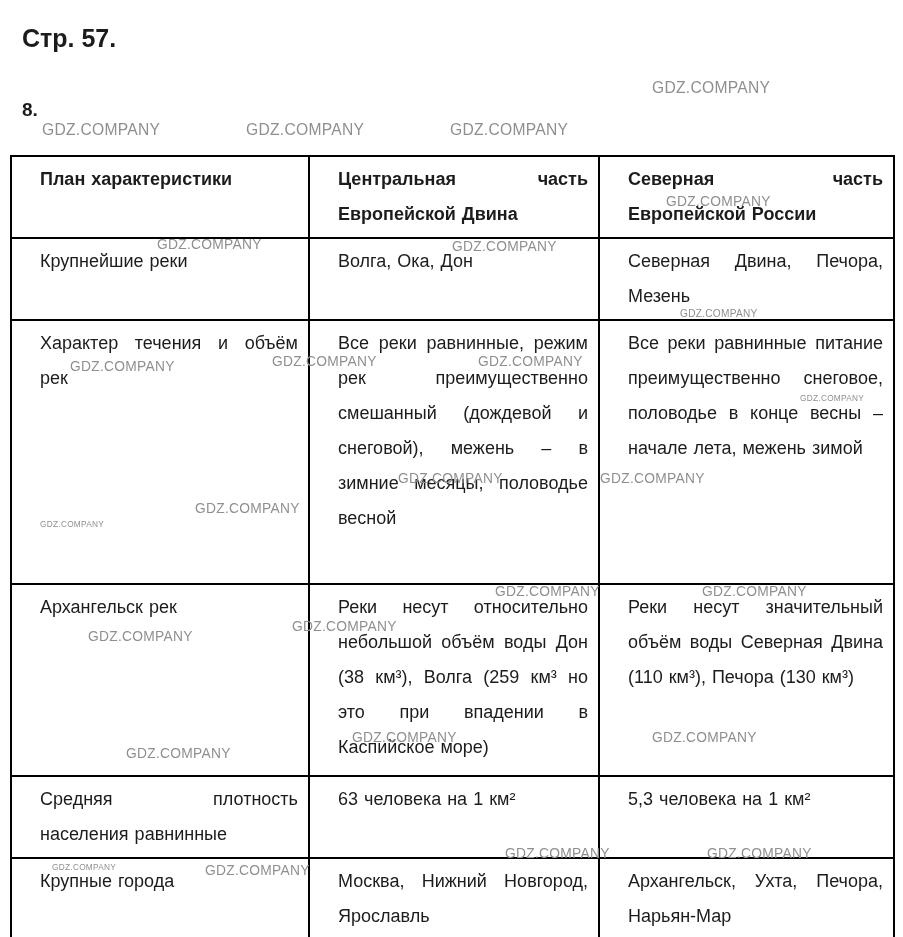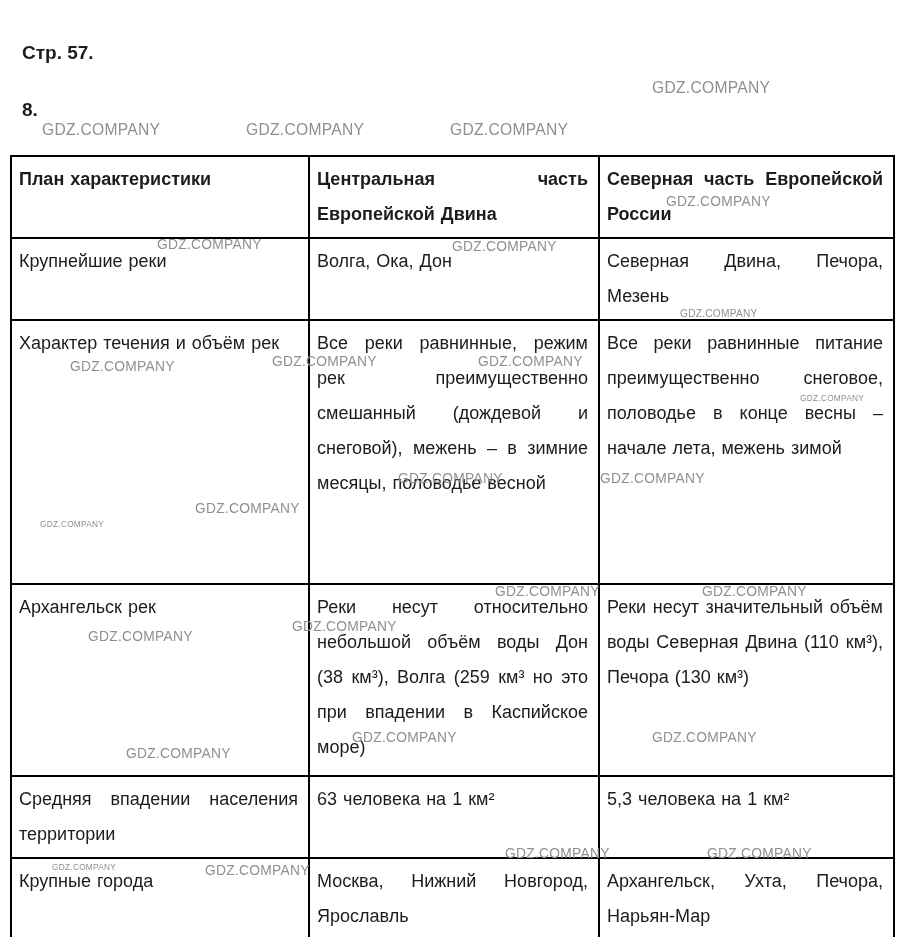--- a/index.html
+++ b/index.html
@@ -12,22 +12,22 @@
     width: 903px;
     height: 937px;
     background: #ffffff;
     font-family: "Liberation Sans", sans-serif;
     color: #1c1c1c;
     overflow: hidden;
   }
   .page-label {
     position: absolute;
     left: 22px;
-    top: 42px;
-    font-size: 19px;
+    top: 24px;
+    font-size: 25px;
     font-weight: bold;
   }
   .task-number {
     position: absolute;
     left: 22px;
     top: 99px;
     font-size: 19px;
     font-weight: bold;
   }
   table.main-table {
@@ -38,21 +38,21 @@
     border-collapse: collapse;
     table-layout: fixed;
   }
   col.c1 { width: 298px; }
   col.c2 { width: 290px; }
   col.c3 { width: 295px; }
   .main-table th,
   .main-table td {
     border: 2px solid #000000;
     vertical-align: top;
-    padding: 5px 10px 5px 7px;
+    padding: 5px 10px 5px 28px;
     font-size: 18px;
     line-height: 35px;
     text-align: justify;
     text-align-last: left;
     word-spacing: 1px;
     overflow: hidden;
   }
   .main-table th {
     font-weight: bold;
     text-align: justify;
@@ -116,21 +116,21 @@
         <td>Все реки равнинные питание преимущественно снеговое, половодье в конце весны – начале лета, межень зимой</td>
       </tr>
 
       <tr class="r-2">
         <td>Архангельск рек</td>
         <td>Реки несут относительно небольшой объём воды Дон (38 км³), Волга (259 км³ но это при впадении в Каспийское море)</td>
         <td>Реки несут значительный объём воды Северная Двина (110 км³), Печора (130 км³)</td>
       </tr>
 
       <tr class="r-3">
-        <td>Средняя впадении населения территории</td>
+        <td>Средняя плотность населения равнинные</td>
         <td>63 человека на 1 км²</td>
         <td>5,3 человека на 1 км²</td>
       </tr>
 
       <tr class="r-4">
         <td>Крупные города</td>
         <td>Москва, Нижний Новгород, Ярославль</td>
         <td>Архангельск, Ухта, Печора, Нарьян-Мар</td>
       </tr>
     </tbody>

